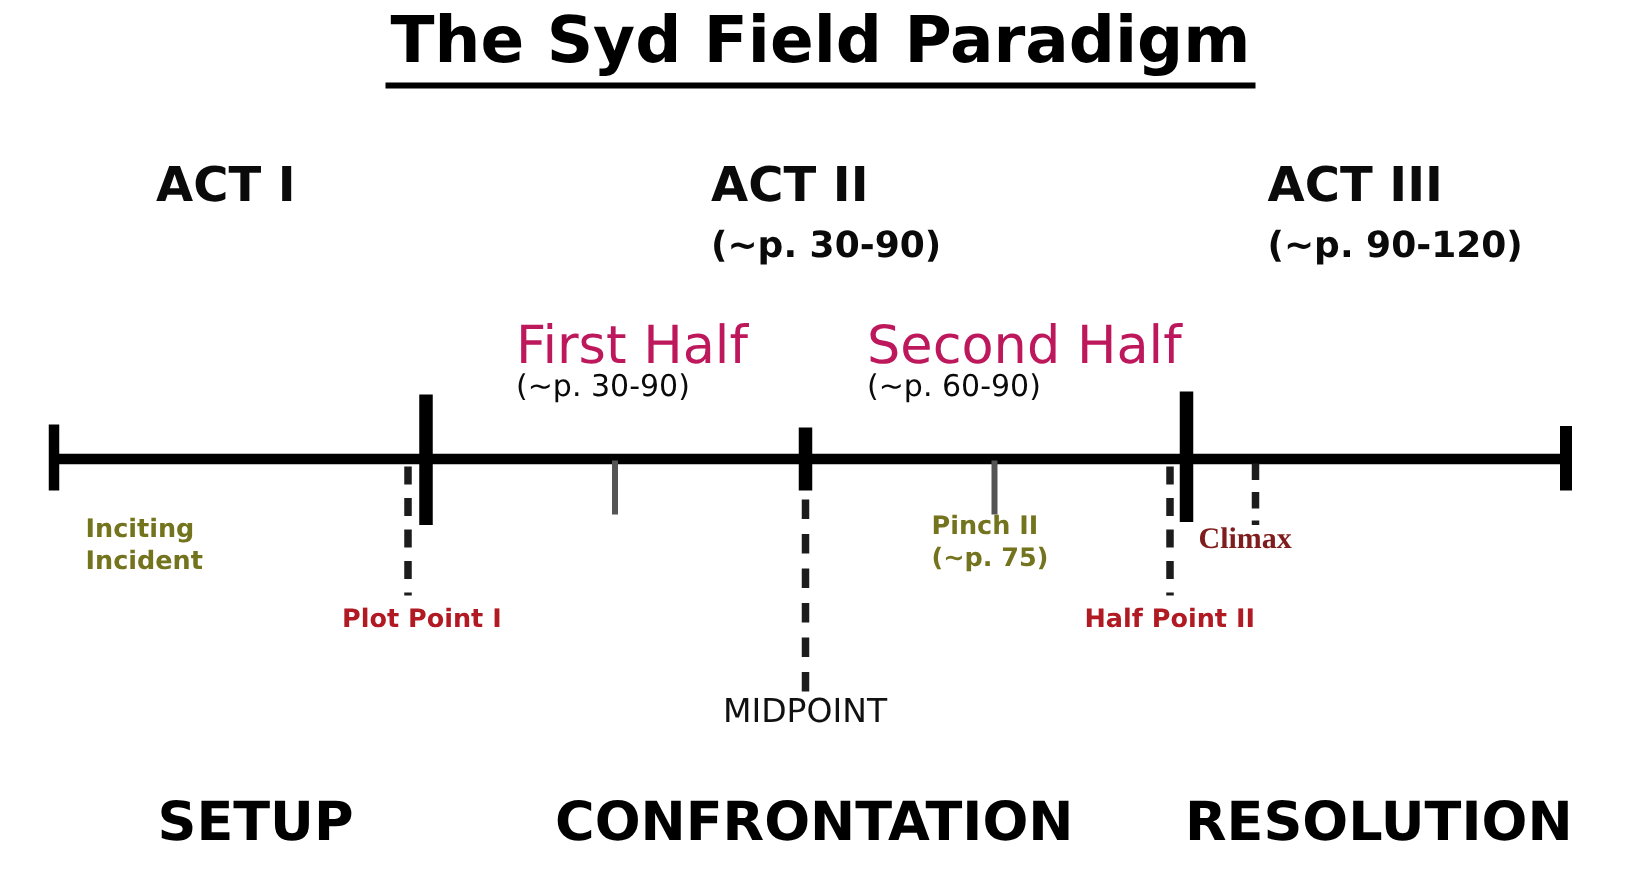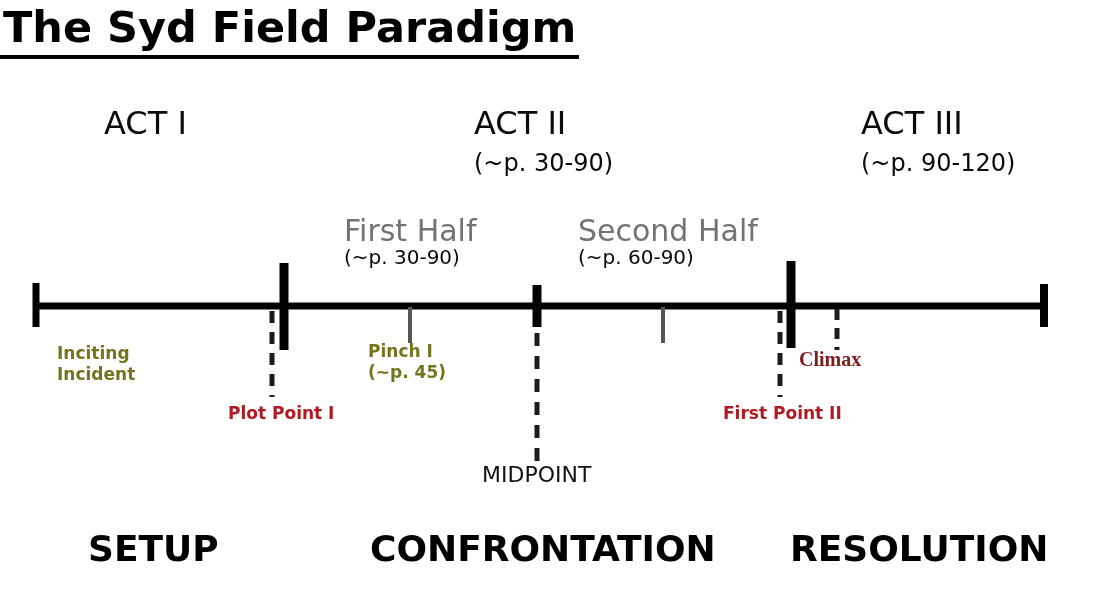--- a/index.html
+++ b/index.html
@@ -5,38 +5,38 @@
   html,body { margin:0; padding:0; background:#ffffff; }
   .canvas {
     position:relative;
     width:1094px; height:589px;
     background:#ffffff;
     font-family:"DejaVu Sans", "Liberation Sans", sans-serif;
     color:#000;
     overflow:hidden;
   }
   
-  .title-wrap { position:absolute; top:2px; left:0; width:100%; }
+  .title-wrap { position:absolute; top:2px; left:0; width:100%; text-align:center; }
   .title-text {
     display:inline-block;
     font-size:43px; font-weight:bold; line-height:50px;
     border-bottom:4px solid #000;
     padding:0 3px 3px 3px;
     letter-spacing:0px;
   }
   
-  .act { position:absolute; top:103px; }
+  .act { position:absolute; top:103px;font-weight:bold; }
   .act-name  { font-size:32px; line-height:40px; color:#0a0a0a; }
   .act-pages { font-size:24px; line-height:30px; margin-top:5px; color:#0a0a0a; }
   .act-1 { left:104px; }
   .act-2 { left:474px; }
-  .act-3 { left:845px;margin-left:16px; }
+  .act-3 { left:845px; }
   
   .half { position:absolute; top:216px; }
-  .half-name  { font-size:30px; line-height:30px; color:#737373; }
+  .half-name  { font-size:35px; line-height:30px; color:#be185d; }
   .half-pages { font-size:20px; line-height:23px; color:#0a0a0a; }
   .half-1 { left:344px; }
   .half-2 { left:578px; }
   
   .timeline-svg { position:absolute; left:0; top:0; }
   
   .evt { position:absolute; font-weight:bold; font-size:17px; line-height:21px; }
   .evt span { display:block; }
   .olive { color:#74741e; }
   .dred  { color:#b11a23; }
@@ -46,21 +46,21 @@
   .evt-pinch1     { left:368px; top:341px; }
   .evt-midpoint   { left:482px; top:464px; font-weight:normal; font-size:22px; color:#111; }
   .evt-pinch2     { left:621px; top:341px; }
   .evt-pp2        { left:723px; top:403px; }
   .evt-climax     { left:799px; top:349px; font-size:20px; }
   
   .phase {
     position:absolute; top:528px;
     font-size:36px; font-weight:bold; line-height:42px; color:#000;
   }
-  .phase-setup         { left:88px; }
+  .phase-setup         { left:105px; }
   .phase-confrontation { left:370px; }
   .phase-resolution    { left:790px; }
 </style>
 </head>
 <body>
 
 <div class="canvas">
 
   <div class="title-wrap">
     <span class="title-text">The Syd Field Paradigm</span>
@@ -110,32 +110,32 @@
 
   <div class="evt evt-inciting olive">
     <span>Inciting</span>
     <span>Incident</span>
   </div>
 
   <div class="evt evt-pp1 dred">
     <span>Plot Point I</span>
   </div>
 
-  <div class="evt evt-pinch1 olive">
-    <span>Pinch I</span>
-    <span>(~p. 45)</span>
-  </div>
 
   <div class="evt evt-midpoint">
     <span>MIDPOINT</span>
   </div>
 
+  <div class="evt evt-pinch2 olive">
+    <span>Pinch II</span>
+    <span>(~p. 75)</span>
+  </div>
 
   <div class="evt evt-pp2 dred">
-    <span>First Point II</span>
+    <span>Half Point II</span>
   </div>
 
   <div class="evt evt-climax cred">
     <span>Climax</span>
   </div>
 
   <div class="phase phase-setup">SETUP</div>
   <div class="phase phase-confrontation">CONFRONTATION</div>
   <div class="phase phase-resolution">RESOLUTION</div>
 

